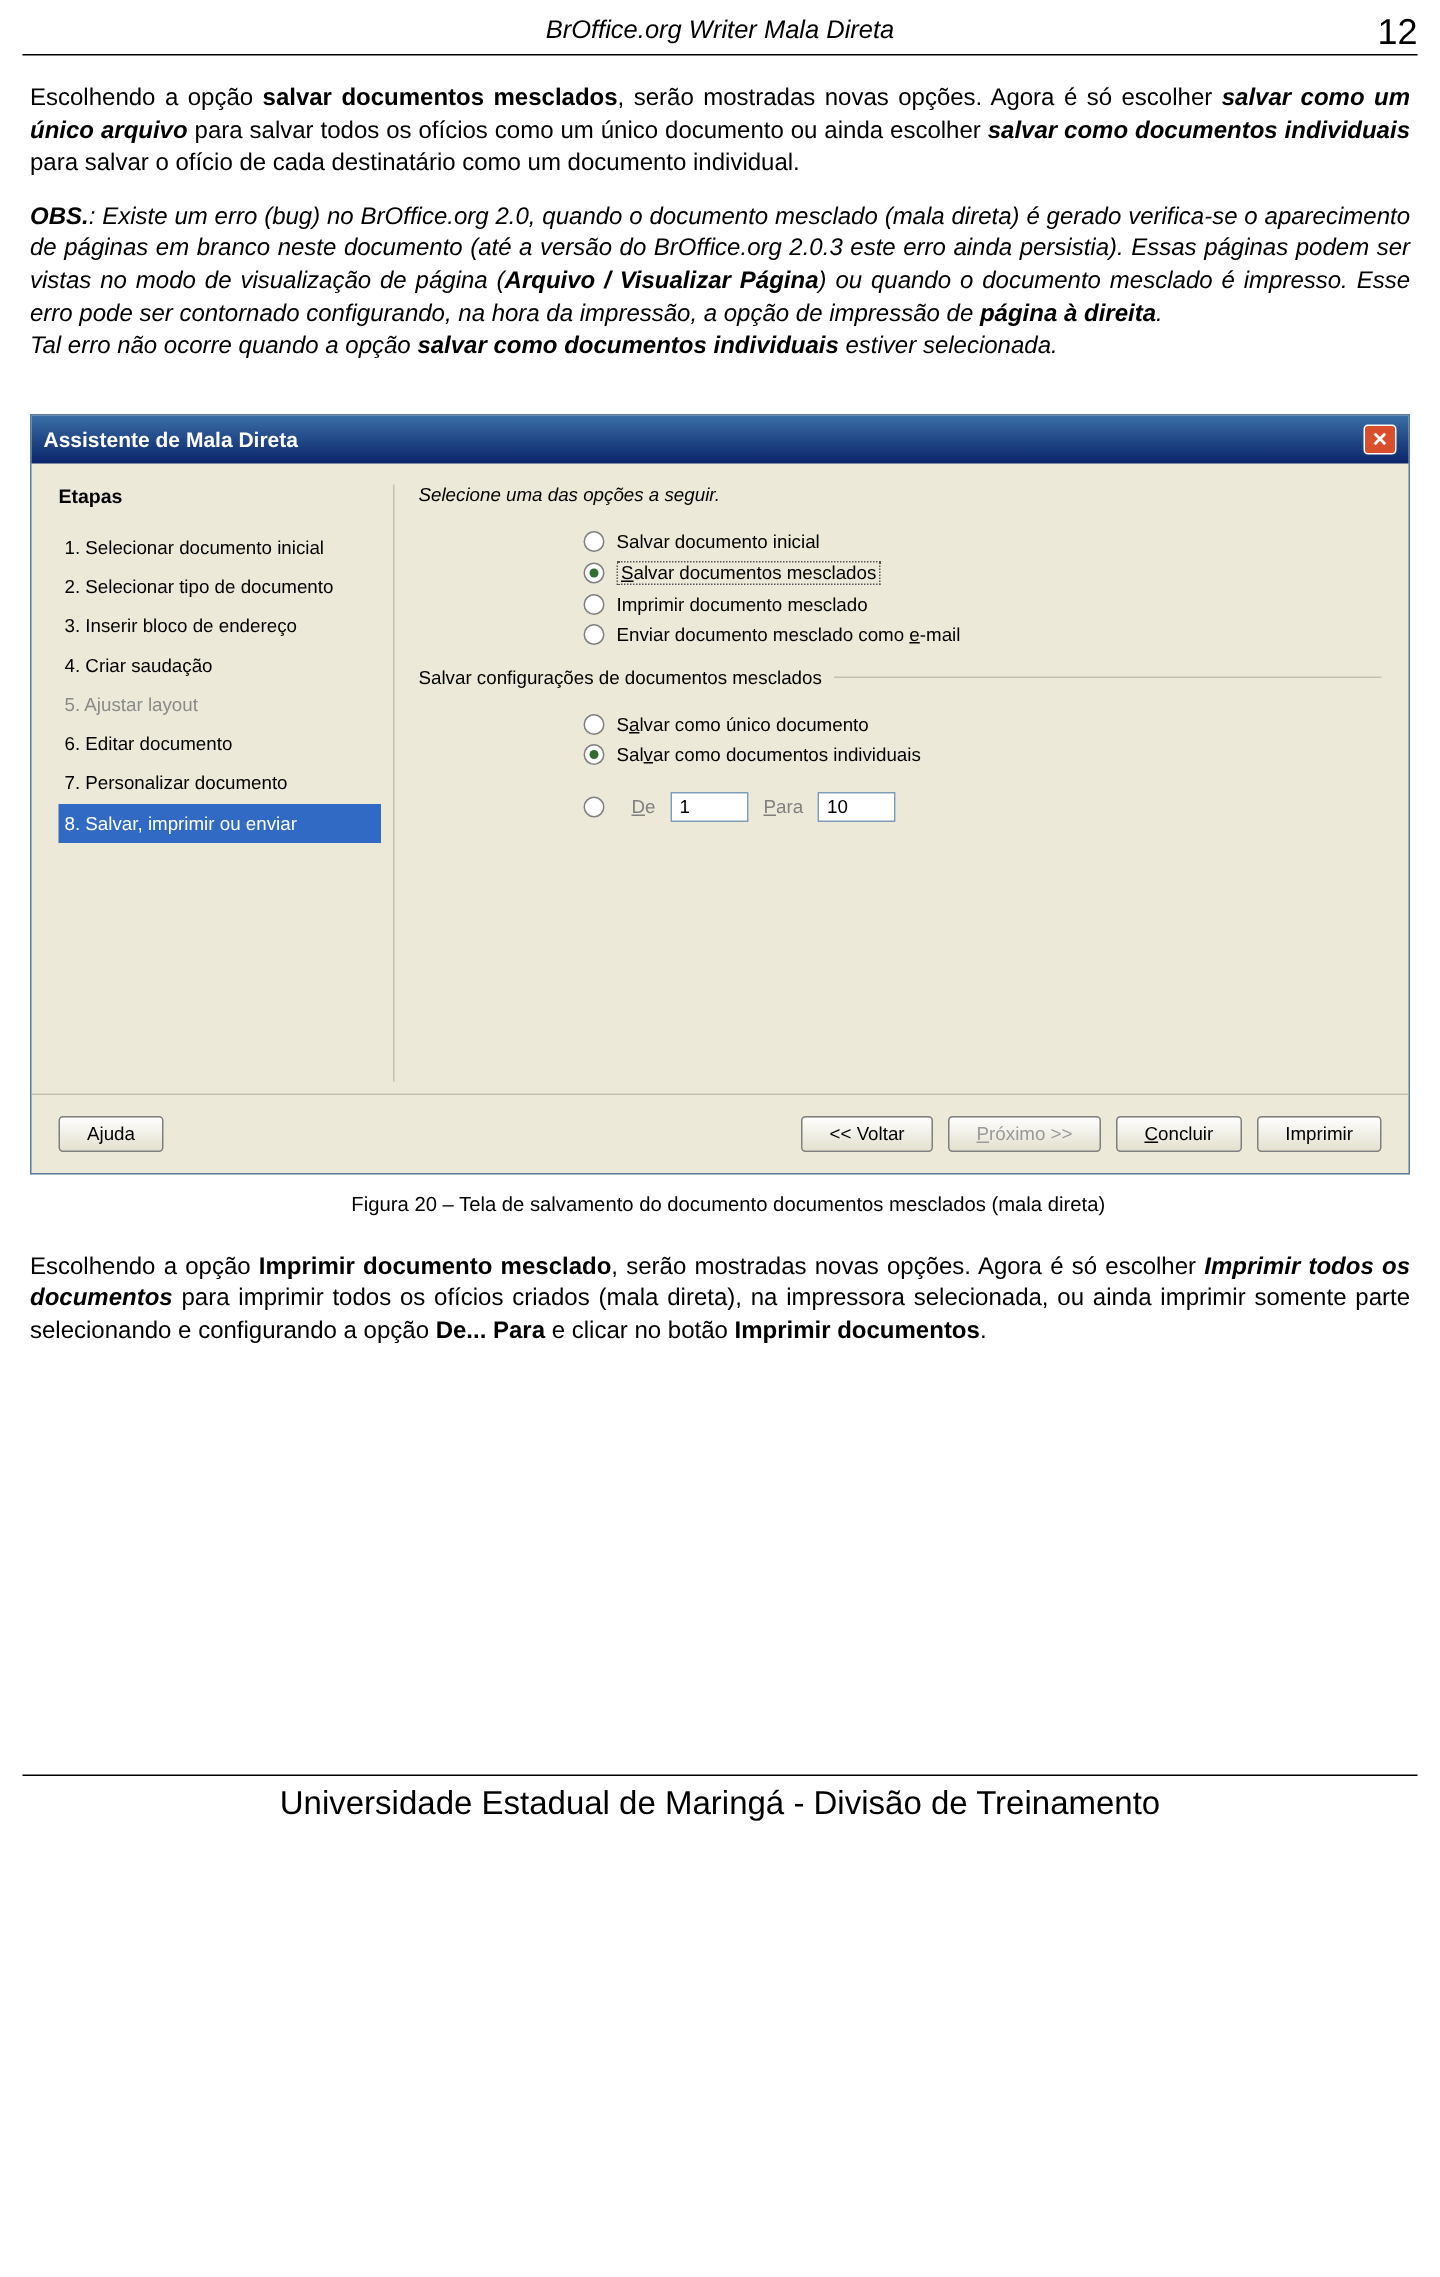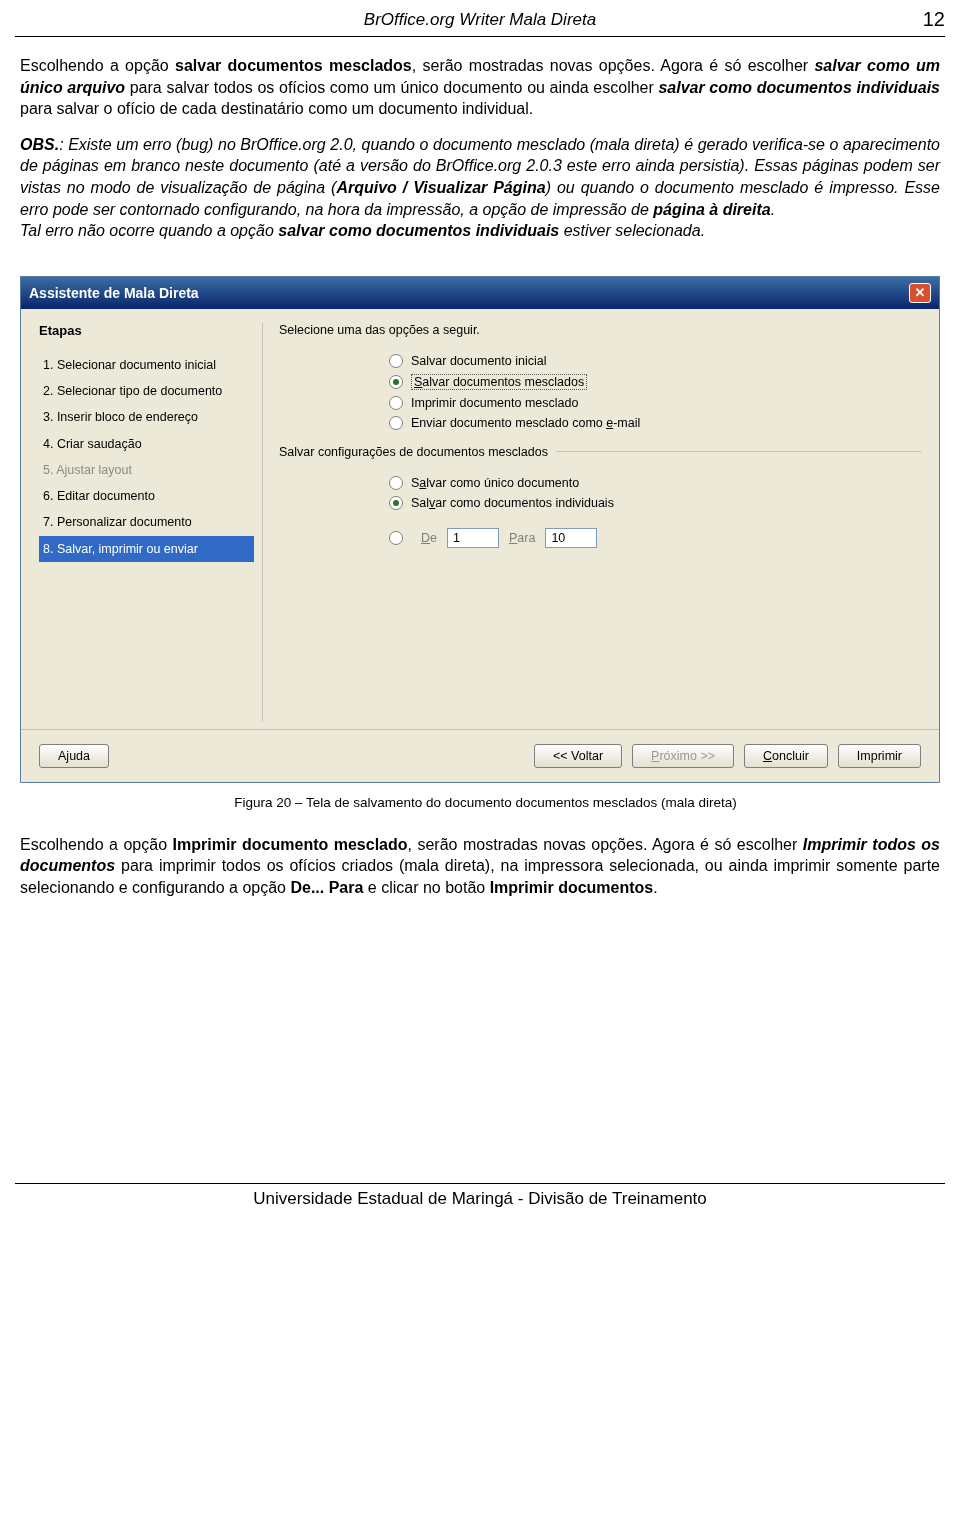--- a/index.html
+++ b/index.html
@@ -17,21 +17,21 @@
     padding: 10px 20px 6px 20px;
     position: relative;
     border-bottom: 1px solid #000;
     margin: 0 15px;
   }
   .page-number {
     position: absolute;
     right: 0;
     top: 8px;
     font-style: normal;
-    font-size: 20px;
+    font-size: 24px;
     text-align: center;
   }
   .body-text {
     padding: 18px 20px 10px 20px;
     font-size: 16px;
     line-height: 1.35;
     text-align: justify;
   }
   .body-text p { margin-bottom: 14px; }
   .bold { font-weight: bold; }
@@ -99,20 +99,21 @@
     flex: 1;
   }
   .main-col h4 {
     font-size: 13px;
     font-weight: bold;
     margin-bottom: 20px;
   }
   .main-col .prompt {
     font-size: 12.5px;
     margin-bottom: 14px;
+    font-style: italic;
   }
   .radio-group {
     margin-left: 110px;
     margin-bottom: 12px;
   }
   .radio-row {
     display: flex;
     align-items: center;
     padding: 3px 0;
     font-size: 12.5px;
@@ -196,21 +197,21 @@
   .footer-right { display: flex; gap: 10px; }
   .caption {
     text-align: center;
     font-size: 13.5px;
     padding: 6px 0 24px 11px;
   }
   .page-footer {
     margin: 260px 15px 0 15px;
     border-top: 1px solid #000;
     text-align: center;
-    font-size: 17px;
+    font-size: 22px;
     padding: 5px 0 12px 0;
   }
 </style>
 </head>
 <body>
 
 <div class="page-header">
   <span>BrOffice.org Writer Mala Direta</span>
   <span class="page-number">12</span>
 </div>

